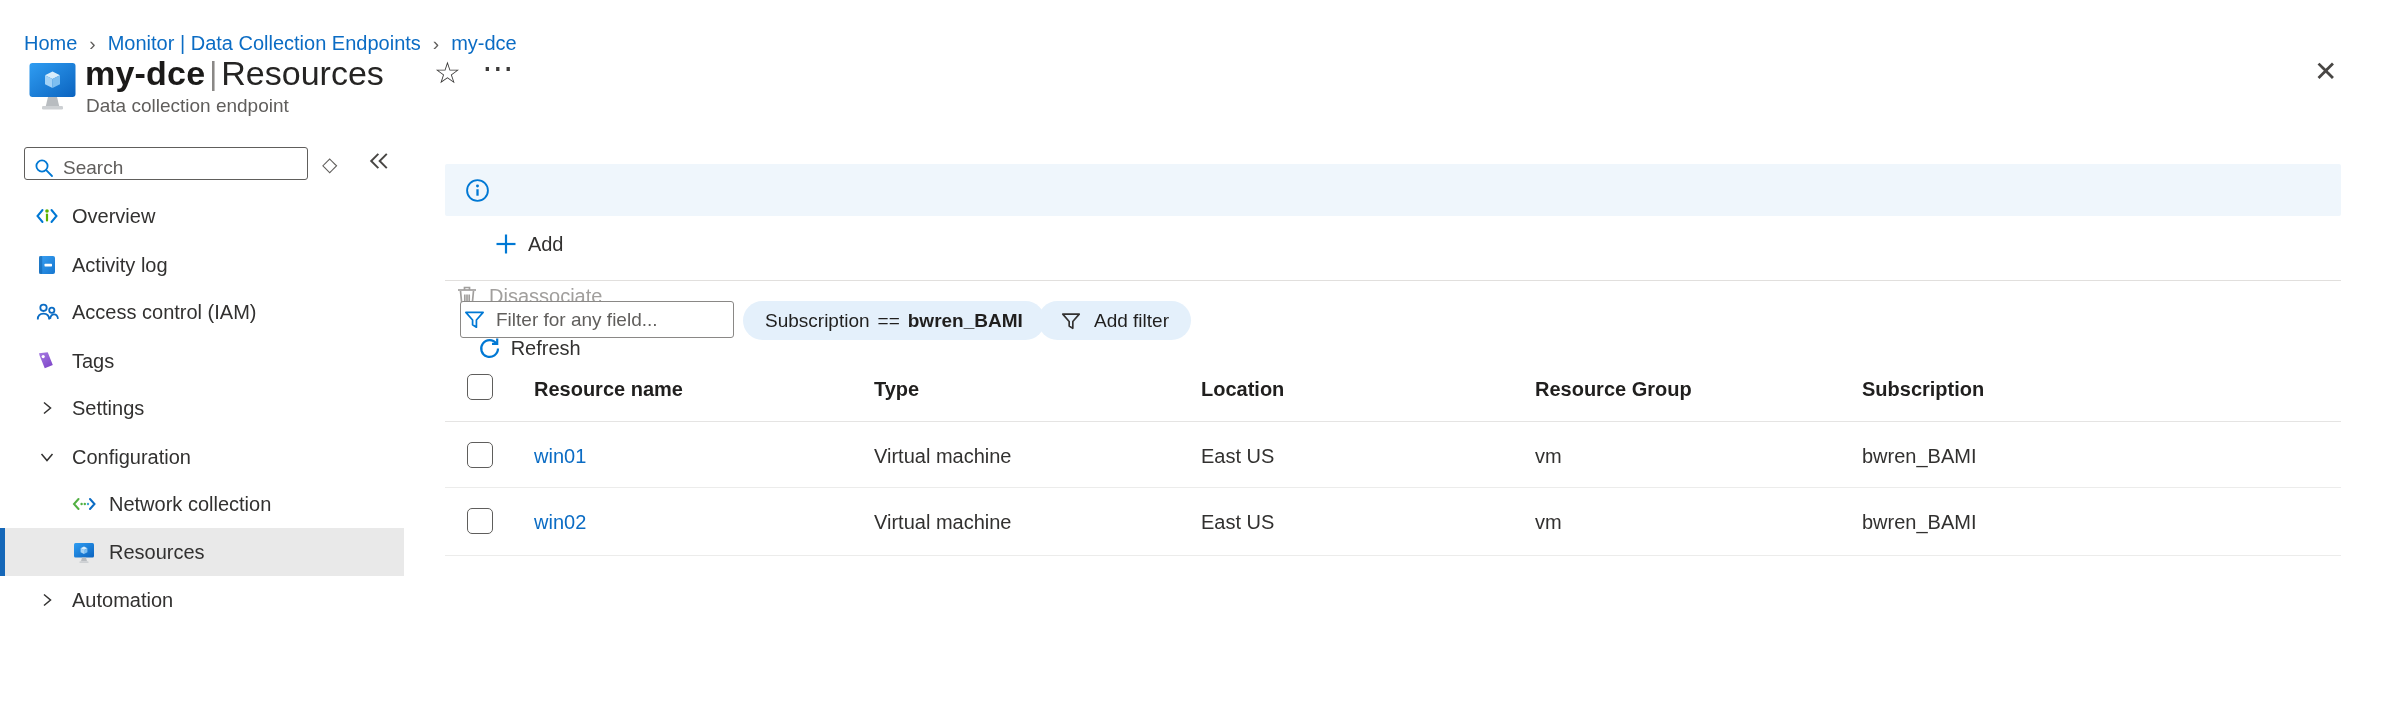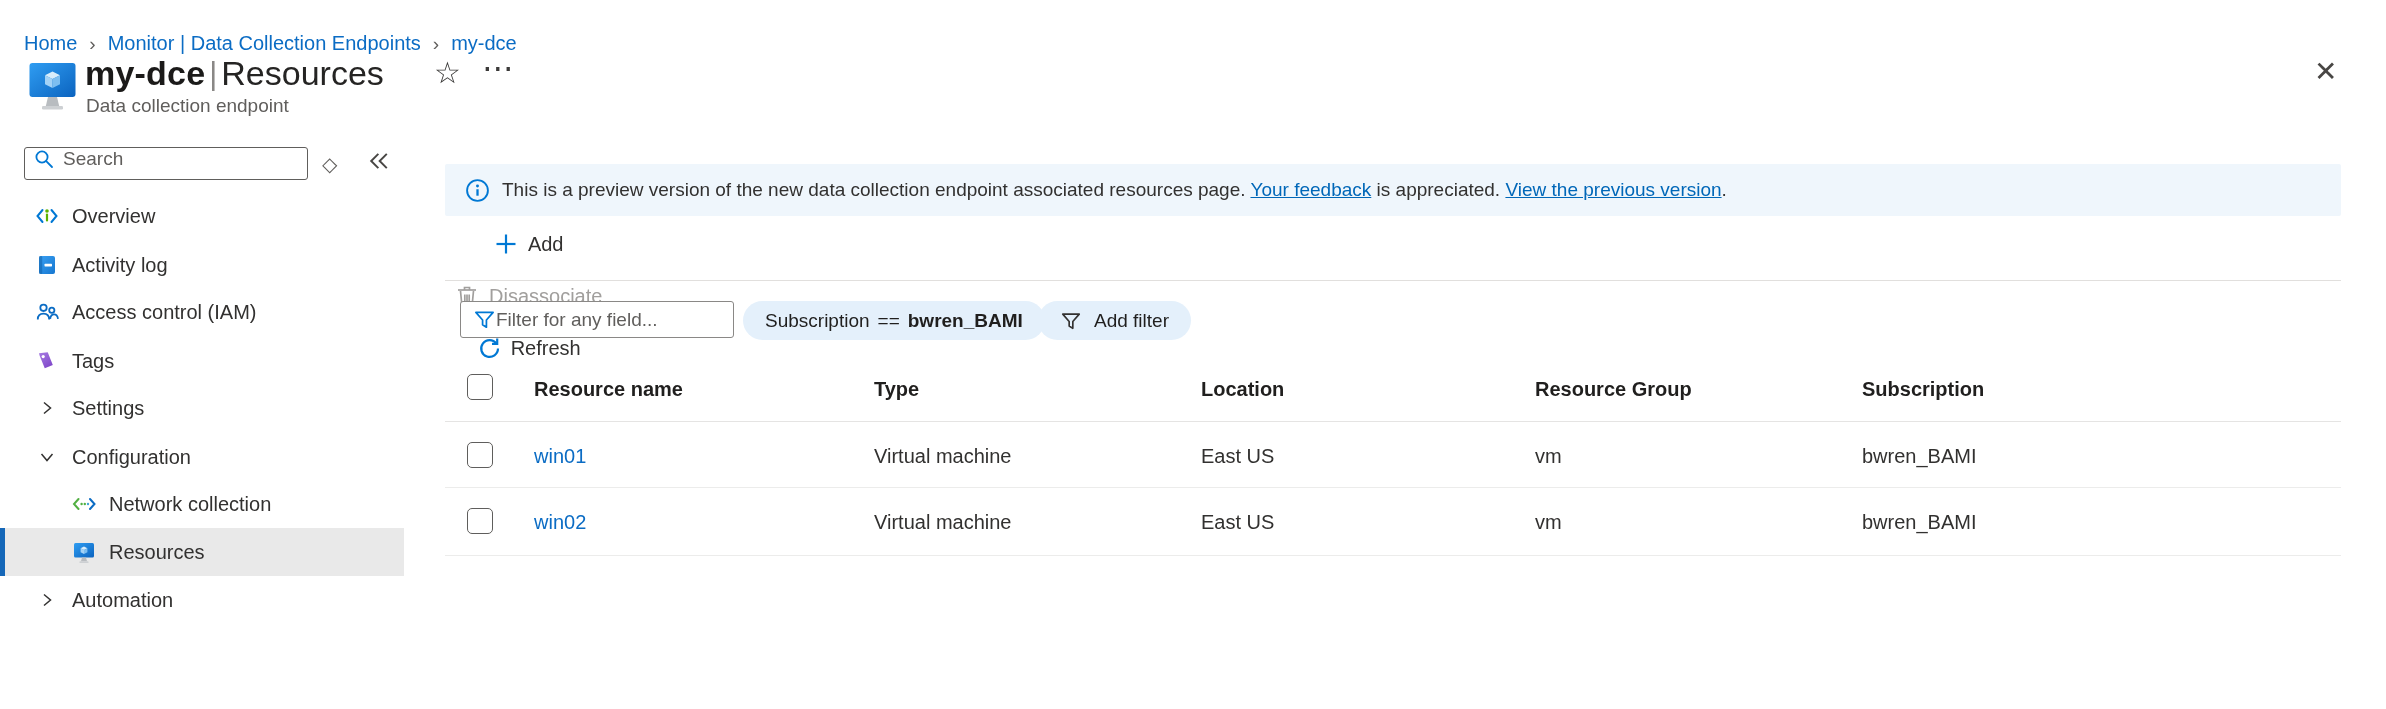--- a/index.html
+++ b/index.html
@@ -20,21 +20,21 @@
   .title-primary { font-size:34px; font-weight:700; color:#1b1a19; letter-spacing:.2px; }
   .title-sep { font-size:31px; color:#8a8886; font-weight:400; padding:0 4px; }
   .title-secondary { font-size:34px; font-weight:400; color:#252423; }
   .hdr-glyph { color:#3b3a39; cursor:pointer; line-height:1; }
   .subtitle { font-size:19px; color:#605e5c; }
 
   
   .searchbox {
     position:absolute; left:24px; top:147px; width:284px; height:33px;
     border:1px solid #605e5c; border-radius:3px; background:#fff;
-    display:flex; align-items:flex-start; padding:0 8px; gap:8px;
+    display:flex; align-items:flex-end; padding:0 8px; gap:8px;
   }
   .searchbox input {
     border:none; outline:none; width:100%; font-size:19px;
     font-family:"Liberation Sans","DejaVu Sans",sans-serif; color:#323130;
   }
   .searchbox input::placeholder { color:#605e5c; }
   .nav-item {
     position:absolute; left:0; width:404px; height:48px;
     display:flex; align-items:center; gap:13px; cursor:pointer;
     font-size:20px; color:#323130;
@@ -56,21 +56,21 @@
   
   .tb-btn { display:flex; align-items:center; gap:10px; font-size:20px; color:#323130; cursor:pointer; }
   .tb-btn.disabled { color:#a19f9d; cursor:default; }
 
   .divider { position:absolute; height:1px; background:#e1dfdd; }
 
   
   .filterbox {
     position:absolute; left:460px; top:301px; width:274px; height:37px;
     border:1px solid #8a8886; border-radius:3px; background:#fff;
-    display:flex; align-items:center; padding:0 12px;
+    display:flex; align-items:center; gap:10px; padding:0 2px;
   }
   .filterbox input {
     border:none; outline:none; width:100%; font-size:19px;
     font-family:"Liberation Sans","DejaVu Sans",sans-serif; color:#323130;
   }
   .filterbox input::placeholder { color:#605e5c; }
   .pill {
     position:absolute; top:301px; height:39px; border-radius:20px;
     background:#e4f0fb; display:flex; align-items:center; gap:8px;
     padding:0 22px; font-size:19px; color:#201f1e; cursor:pointer; white-space:nowrap;
@@ -263,26 +263,20 @@
 
 
   <div class="banner">
     <span style="display:flex;">
       <svg width="25" height="25" viewBox="0 0 24 24" fill="none">
         <circle cx="12" cy="12" r="10" stroke="#0078d4" stroke-width="1.8"></circle>
         <circle cx="12" cy="7.6" r="1.4" fill="#0078d4"></circle>
         <line x1="12" y1="10.8" x2="12" y2="17" stroke="#0078d4" stroke-width="2.2"></line>
       </svg>
     </span>
-    <span>
-      <span>This is a preview version of the new data collection endpoint associated resources page.</span>
-      <a>Your feedback</a>
-      <span>is appreciated.</span>
-      <a>View the previous version</a><span>.</span>
-    </span>
   </div>
 
   <div class="abs flex" style="left:455px; top:232px; height:42px; gap:28px;flex-direction:column;">
     <div class="tb-btn">
       <svg width="24" height="24" viewBox="0 0 24 24">
         <line x1="12" y1="2.5" x2="12" y2="21.5" stroke="#0078d4" stroke-width="2.2"></line>
         <line x1="2.5" y1="12" x2="21.5" y2="12" stroke="#0078d4" stroke-width="2.2"></line>
       </svg>
       <span>Add</span>
     </div>

